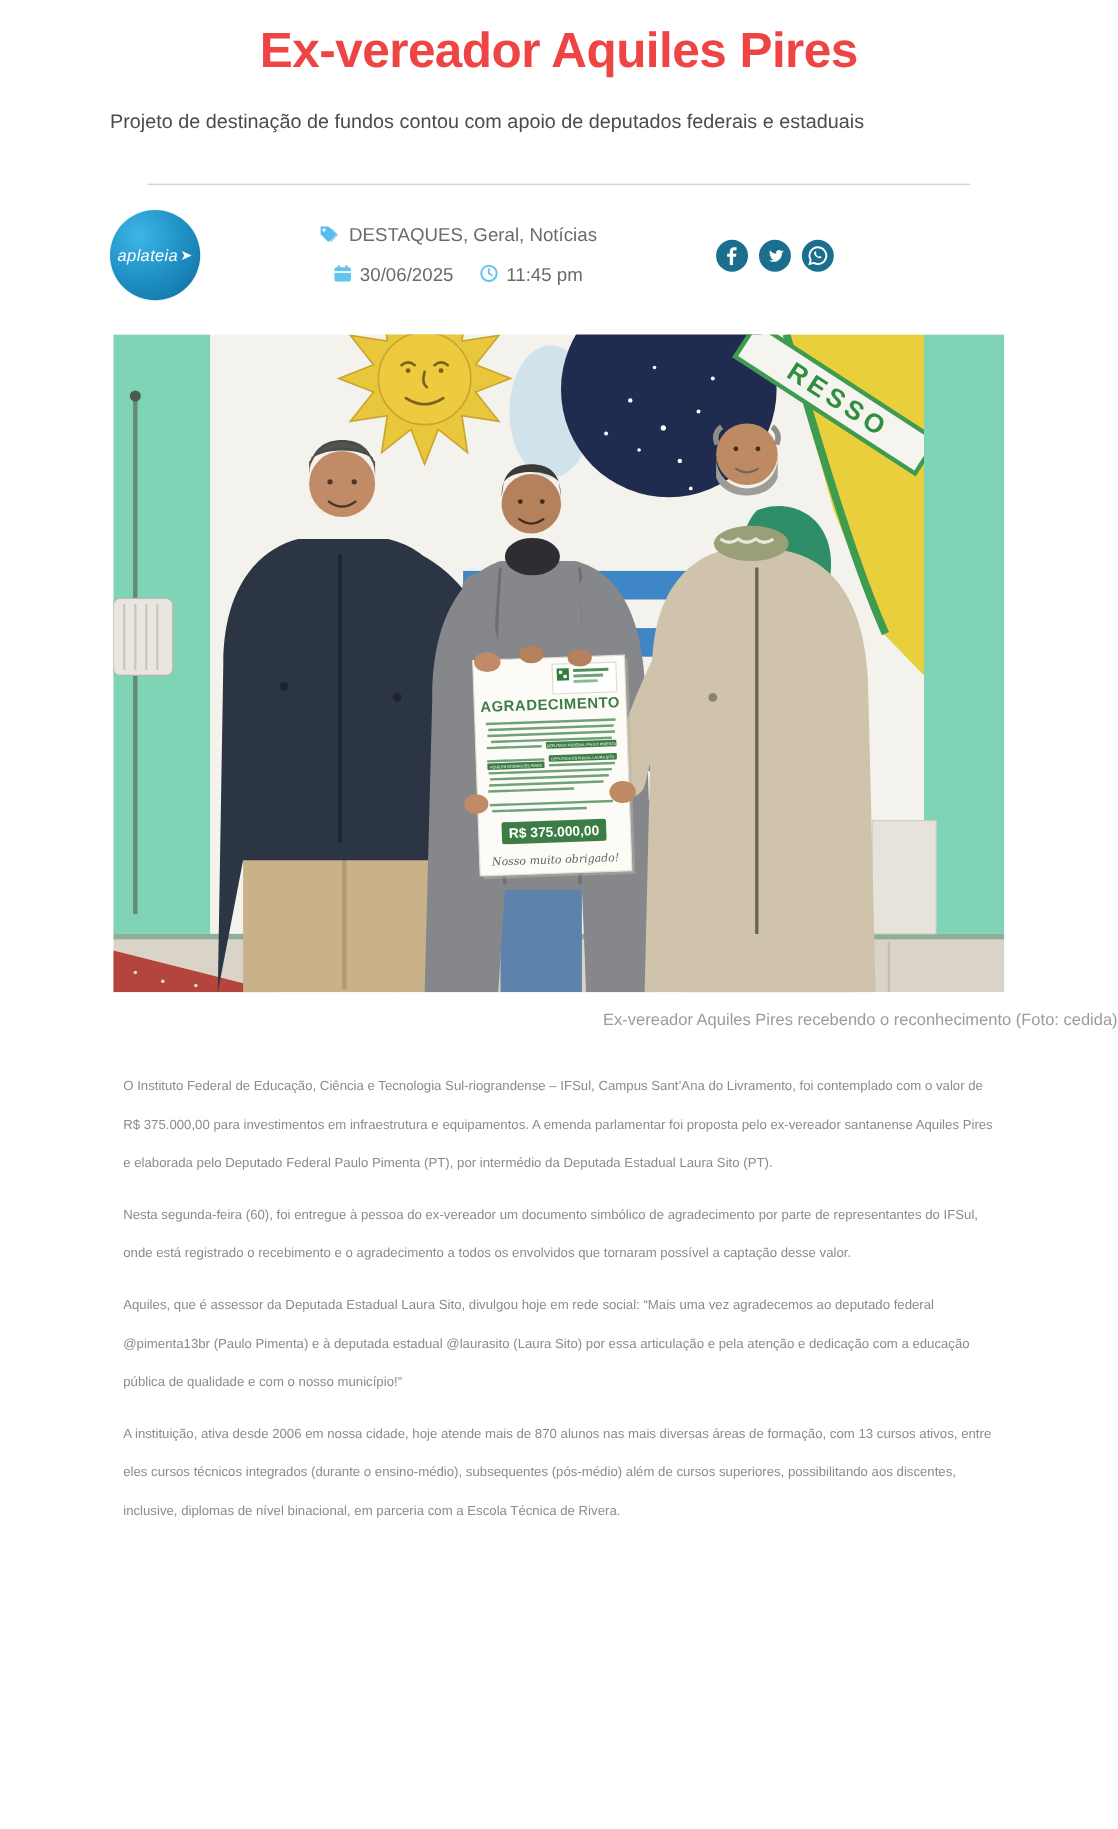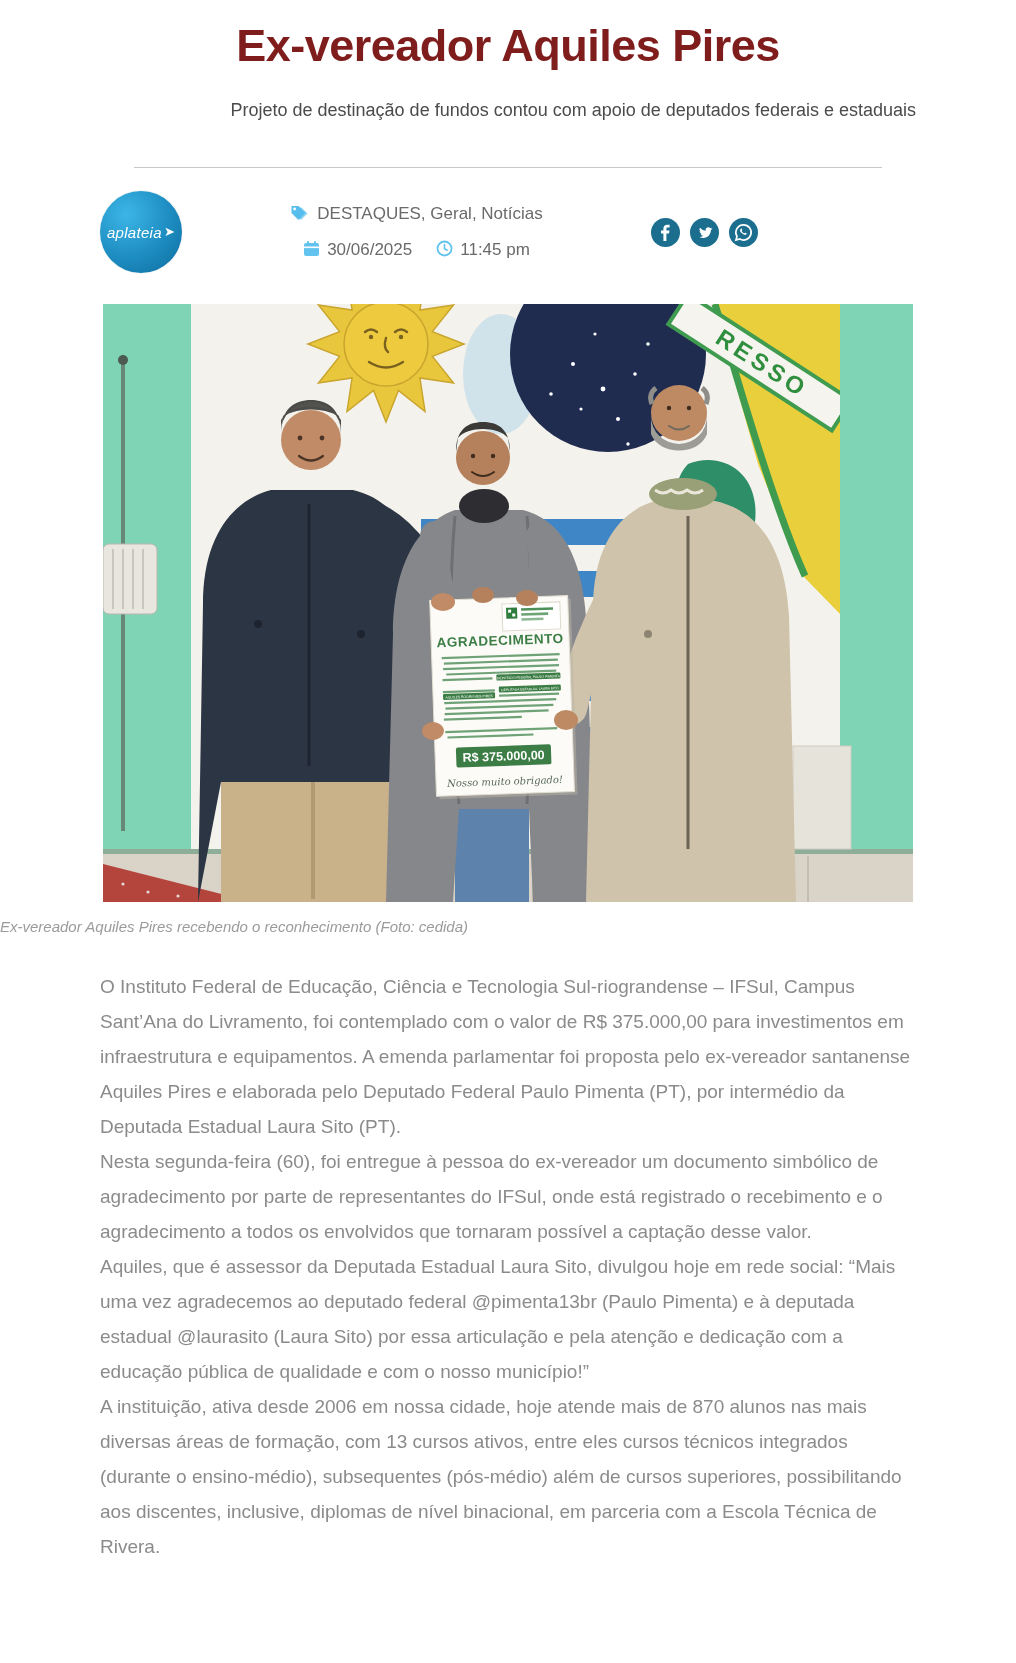--- a/index.html
+++ b/index.html
@@ -1,23 +1,23 @@
 <!DOCTYPE html>
 <html lang="pt"><head>
 <meta charset="utf-8">
 <style>
   html,body{margin:0;padding:0;background:#fff;}
   body{width:1016px;font-family:"Liberation Sans",sans-serif;-webkit-font-smoothing:antialiased;}
   .page{width:1016px;overflow:hidden;}
 
   
-  .title{color:#7f1d1d;font-weight:bold;font-size:45px;line-height:52px;text-align:center;
+  .title{color:#ef4444;font-weight:bold;font-size:45px;line-height:52px;text-align:center;
          margin:20px 48px 0;letter-spacing:-0.5px;}
   .title span{display:block;}
-  .subtitle{text-align:right;color:#4b4b4b;font-size:18px;margin:28px 100px 0;}
+  .subtitle{text-align:left;color:#4b4b4b;font-size:18px;margin:28px 100px 0;}
   .divider{border:none;border-top:1px solid #c9c9c9;width:748px;margin:46px auto 0;}
 
   
   .meta-row{display:flex;align-items:center;margin:22px 100px 0;height:84px;}
   .logo{width:82px;height:82px;border-radius:50%;flex:0 0 82px;cursor:pointer;
         background:radial-gradient(circle at 32% 28%,#3cb6e6 0%,#1d8cc0 55%,#0e6c9e 100%);
         display:flex;align-items:center;justify-content:center;box-shadow:0 0 0 1px rgba(0,0,0,.04);}
   .logo-inner{color:#fff;font-style:italic;font-weight:normal;font-size:15px;letter-spacing:.3px;
         display:flex;align-items:flex-start;gap:2px;}
   .logo-arrow{font-size:13px;font-style:normal;}
@@ -25,25 +25,25 @@
   .meta-line{display:flex;align-items:flex-start;gap:7px;color:#6a6a6a;font-size:17px;}
   .meta-line .gap{width:10px;}
   .cat-link{cursor:pointer;}
   .social{flex:0 0 265px;display:flex;gap:10px;justify-content:flex-start;}
   .sbtn{width:29px;height:29px;border-radius:50%;background:#1b6e8e;display:flex;align-items:center;
         justify-content:center;cursor:pointer;}
   .sbtn svg{display:block;}
 
   
   .photo-wrap{width:810px;margin:30px auto 0;}
-  .caption{font-style:italic;color:#9b9b9b;font-size:15px;text-align:left;margin-top:12px;}
+  .caption{color:#9b9b9b;font-size:15px;text-align:right;margin-top:12px;}
 
   
   .article{margin:34px 100px 0;padding-bottom:10px;}
-  .article p{margin:0;color:#8b8b8b;font-size:19px;line-height:35px;}
+  .article p{margin:12px;color:#8b8b8b;font-size:12px;line-height:35px;}
 </style>
 </head>
 <body>
 
 <div class="page">
 
   <h1 class="title">
     <span>Ex-vereador Aquiles Pires</span>
   </h1>
 

